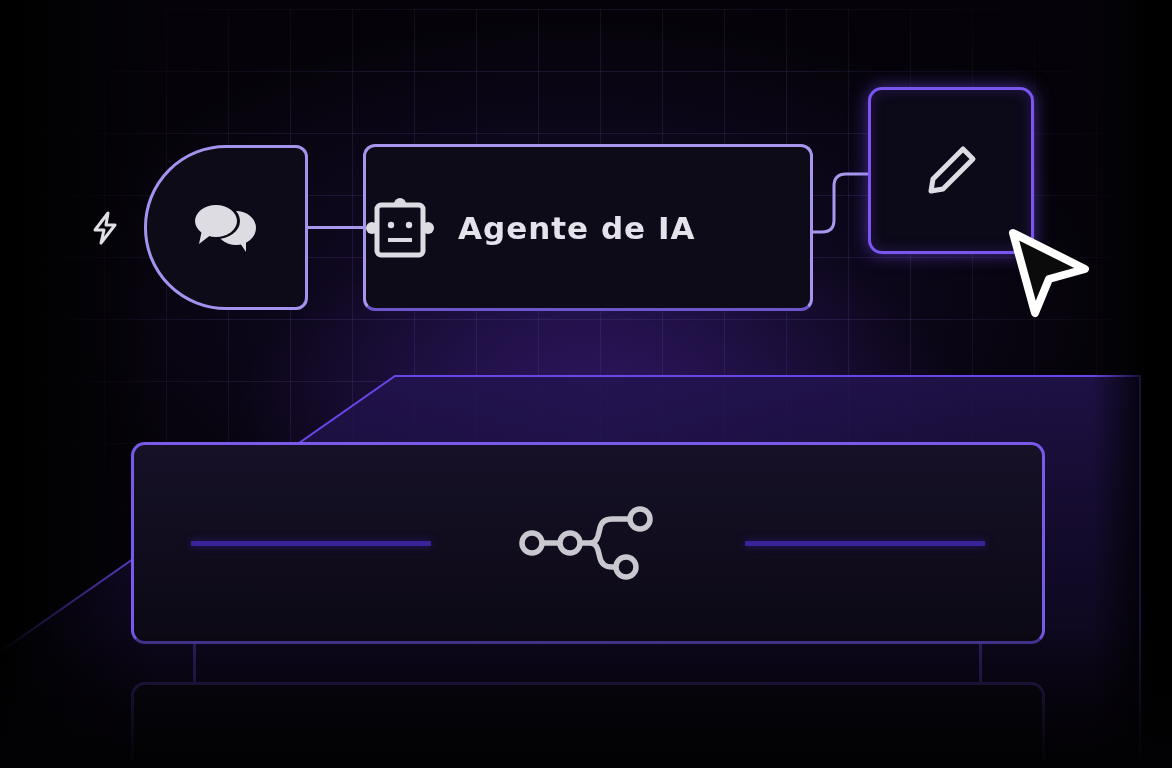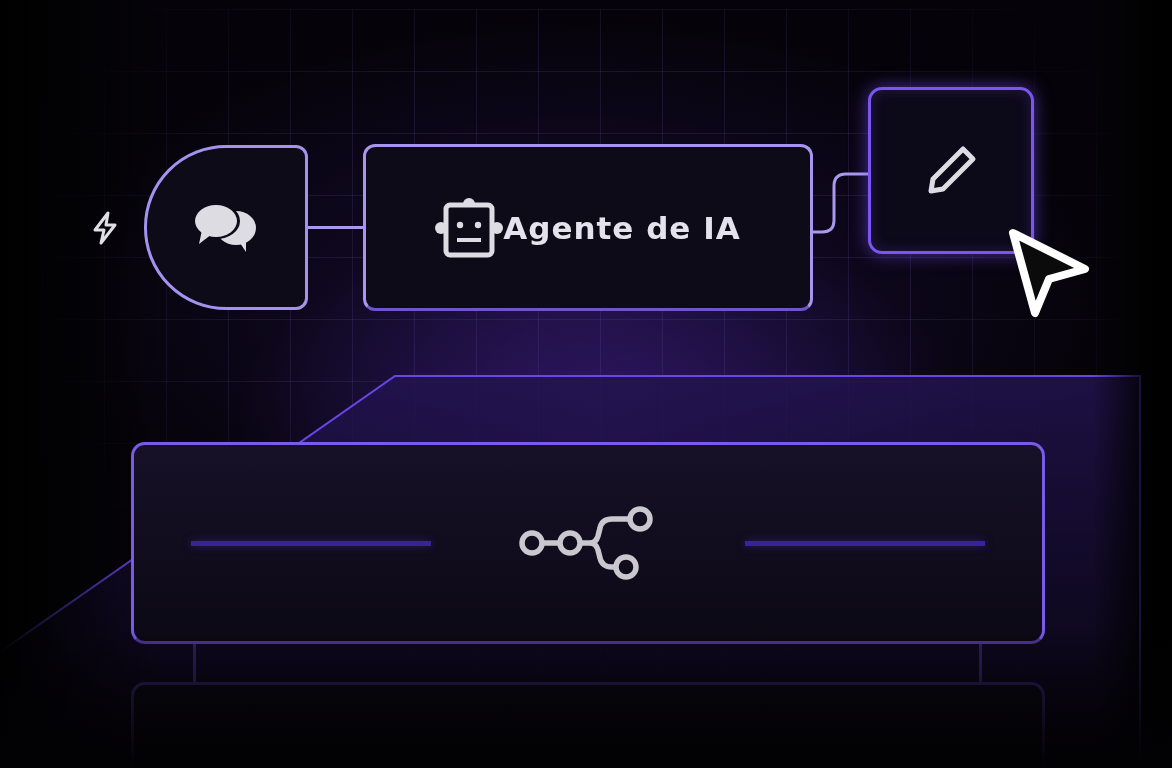--- a/index.html
+++ b/index.html
@@ -36,21 +36,21 @@
     position: absolute; left: 144px; top: 145px; width: 164px; height: 165px;
     border: 3px solid #a493ee; border-radius: 82px 12px 12px 82px;
     background: #0e0b18;
     display: flex; align-items: center; justify-content: center;
   }
   .conn1 { position: absolute; left: 308px; top: 226px; width: 56px; height: 3px; background: #a999ee; }
   .agent-node {
     position: absolute; left: 363px; top: 144px; width: 450px; height: 167px;
     border: 3px solid #a895ee; border-bottom-color: #6e55cc; border-radius: 12px;
     background: #0e0b18;
-    display: flex; align-items: center; justify-content: center; 
+    display: flex; align-items: center; gap: 24px;
   }
   .agent-label { color: #e4e2ea; font-size: 31px; font-weight: bold; letter-spacing: 1px; }
   .conn2 { position: absolute; left: 812px; top: 170px; width: 60px; height: 66px; }
   .edit-node {
     position: absolute; left: 868px; top: 87px; width: 166px; height: 167px;
     border: 3px solid #7a55f0; border-radius: 14px;
     background: #0c0918;
     box-shadow: 0 0 18px rgba(120,80,255,0.55), inset 0 0 14px rgba(110,70,240,0.25);
     display: flex; align-items: center; justify-content: center;
   }

